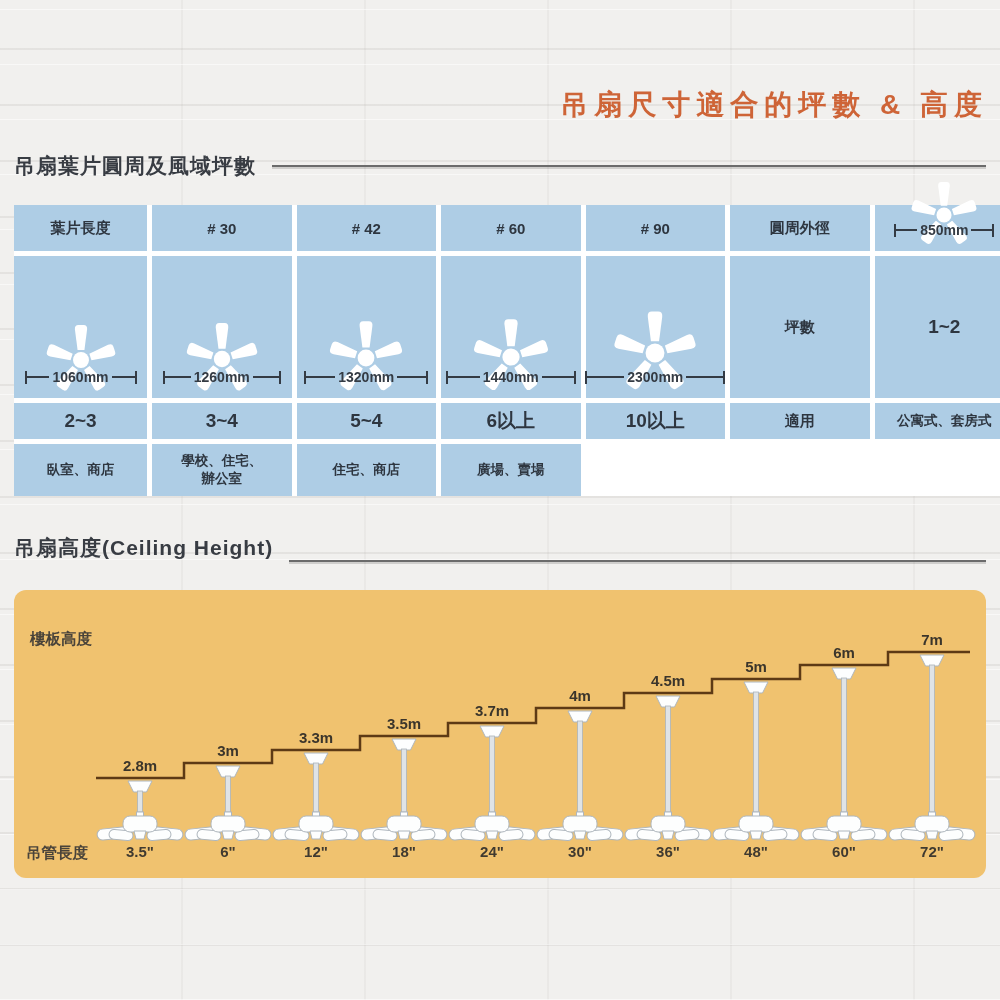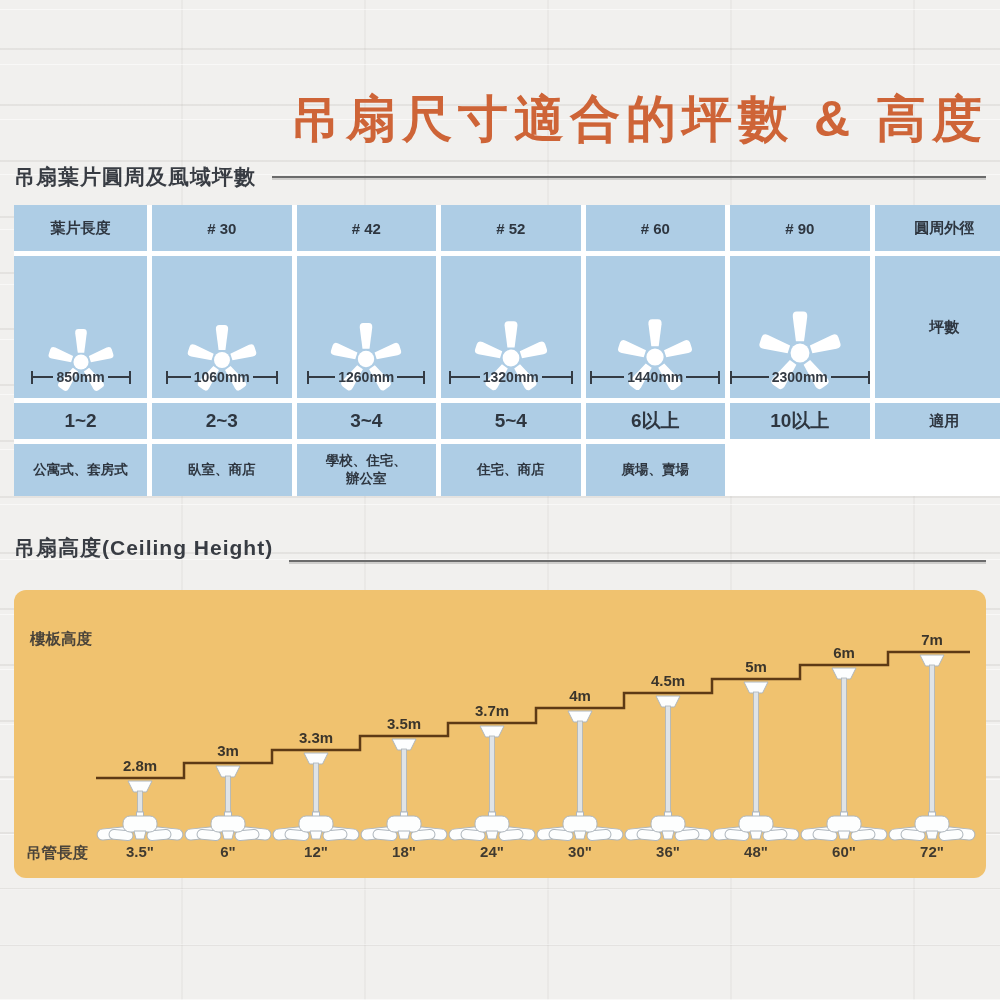--- a/index.html
+++ b/index.html
@@ -10,28 +10,28 @@
     background-image:
       repeating-linear-gradient(0deg, rgba(255,255,255,0.55) 0 1px, transparent 1px 55px),
       repeating-linear-gradient(0deg, transparent 0 54px, rgba(160,155,150,0.16) 54px 56px),
       repeating-linear-gradient(90deg, transparent 0 181px, rgba(160,155,150,0.09) 181px 183px);
     overflow:hidden;
   }
   .page{position:relative;width:1000px;height:1000px;}
 
   .title{
     position:absolute;top:86px;right:12px;margin:0;
-    font-size:50px;font-weight:bold;letter-spacing:6px;
+    font-size:28px;font-weight:bold;letter-spacing:6px;
     color:#CE6437;white-space:nowrap;
   }
 
   .sec-head{position:absolute;left:14px;right:14px;display:flex;align-items:center;}
   .sec-head h2{margin:0;font-size:21px;font-weight:bold;color:#383C43;white-space:nowrap;letter-spacing:1px;}
   .rule{flex:1;height:2px;background:#6B6B6B;box-shadow:0 2px 0 rgba(0,0,0,0.14);margin-left:16px;}
-  .head1{top:163px;}
+  .head1{top:152px;}
   .head2{top:534px;align-items:flex-end;}
 
   .table{
     position:absolute;top:205px;left:14px;width:1000px;
     display:grid;grid-template-columns:133px repeat(6,1fr);
     grid-template-rows:46px 142px 36px 52px;gap:5px;
     background:#FFFFFF;
   }
   .cell{
     background:#AECDE5;color:#2E3640;font-weight:bold;
@@ -99,21 +99,20 @@
   <div class="sec-head head1">
     <h2>吊扇葉片圓周及風域坪數</h2>
     <div class="rule"></div>
   </div>
 
   <div class="table">
 
     <div class="cell">葉片長度</div>
     <div class="cell"># 30</div>
     <div class="cell"># 42</div>
-    <div class="cell"># 52</div>
     <div class="cell"># 60</div>
     <div class="cell"># 90</div>
 
     <div class="cell">圓周外徑</div>
 
     <div class="cell fanCell" style="--fs:72px; --mw:100px">
       <svg class="fanTop" viewBox="-50 -50 100 100">
           <use href="#fanTopSym"></use>
         </svg>
       <div class="measure">

